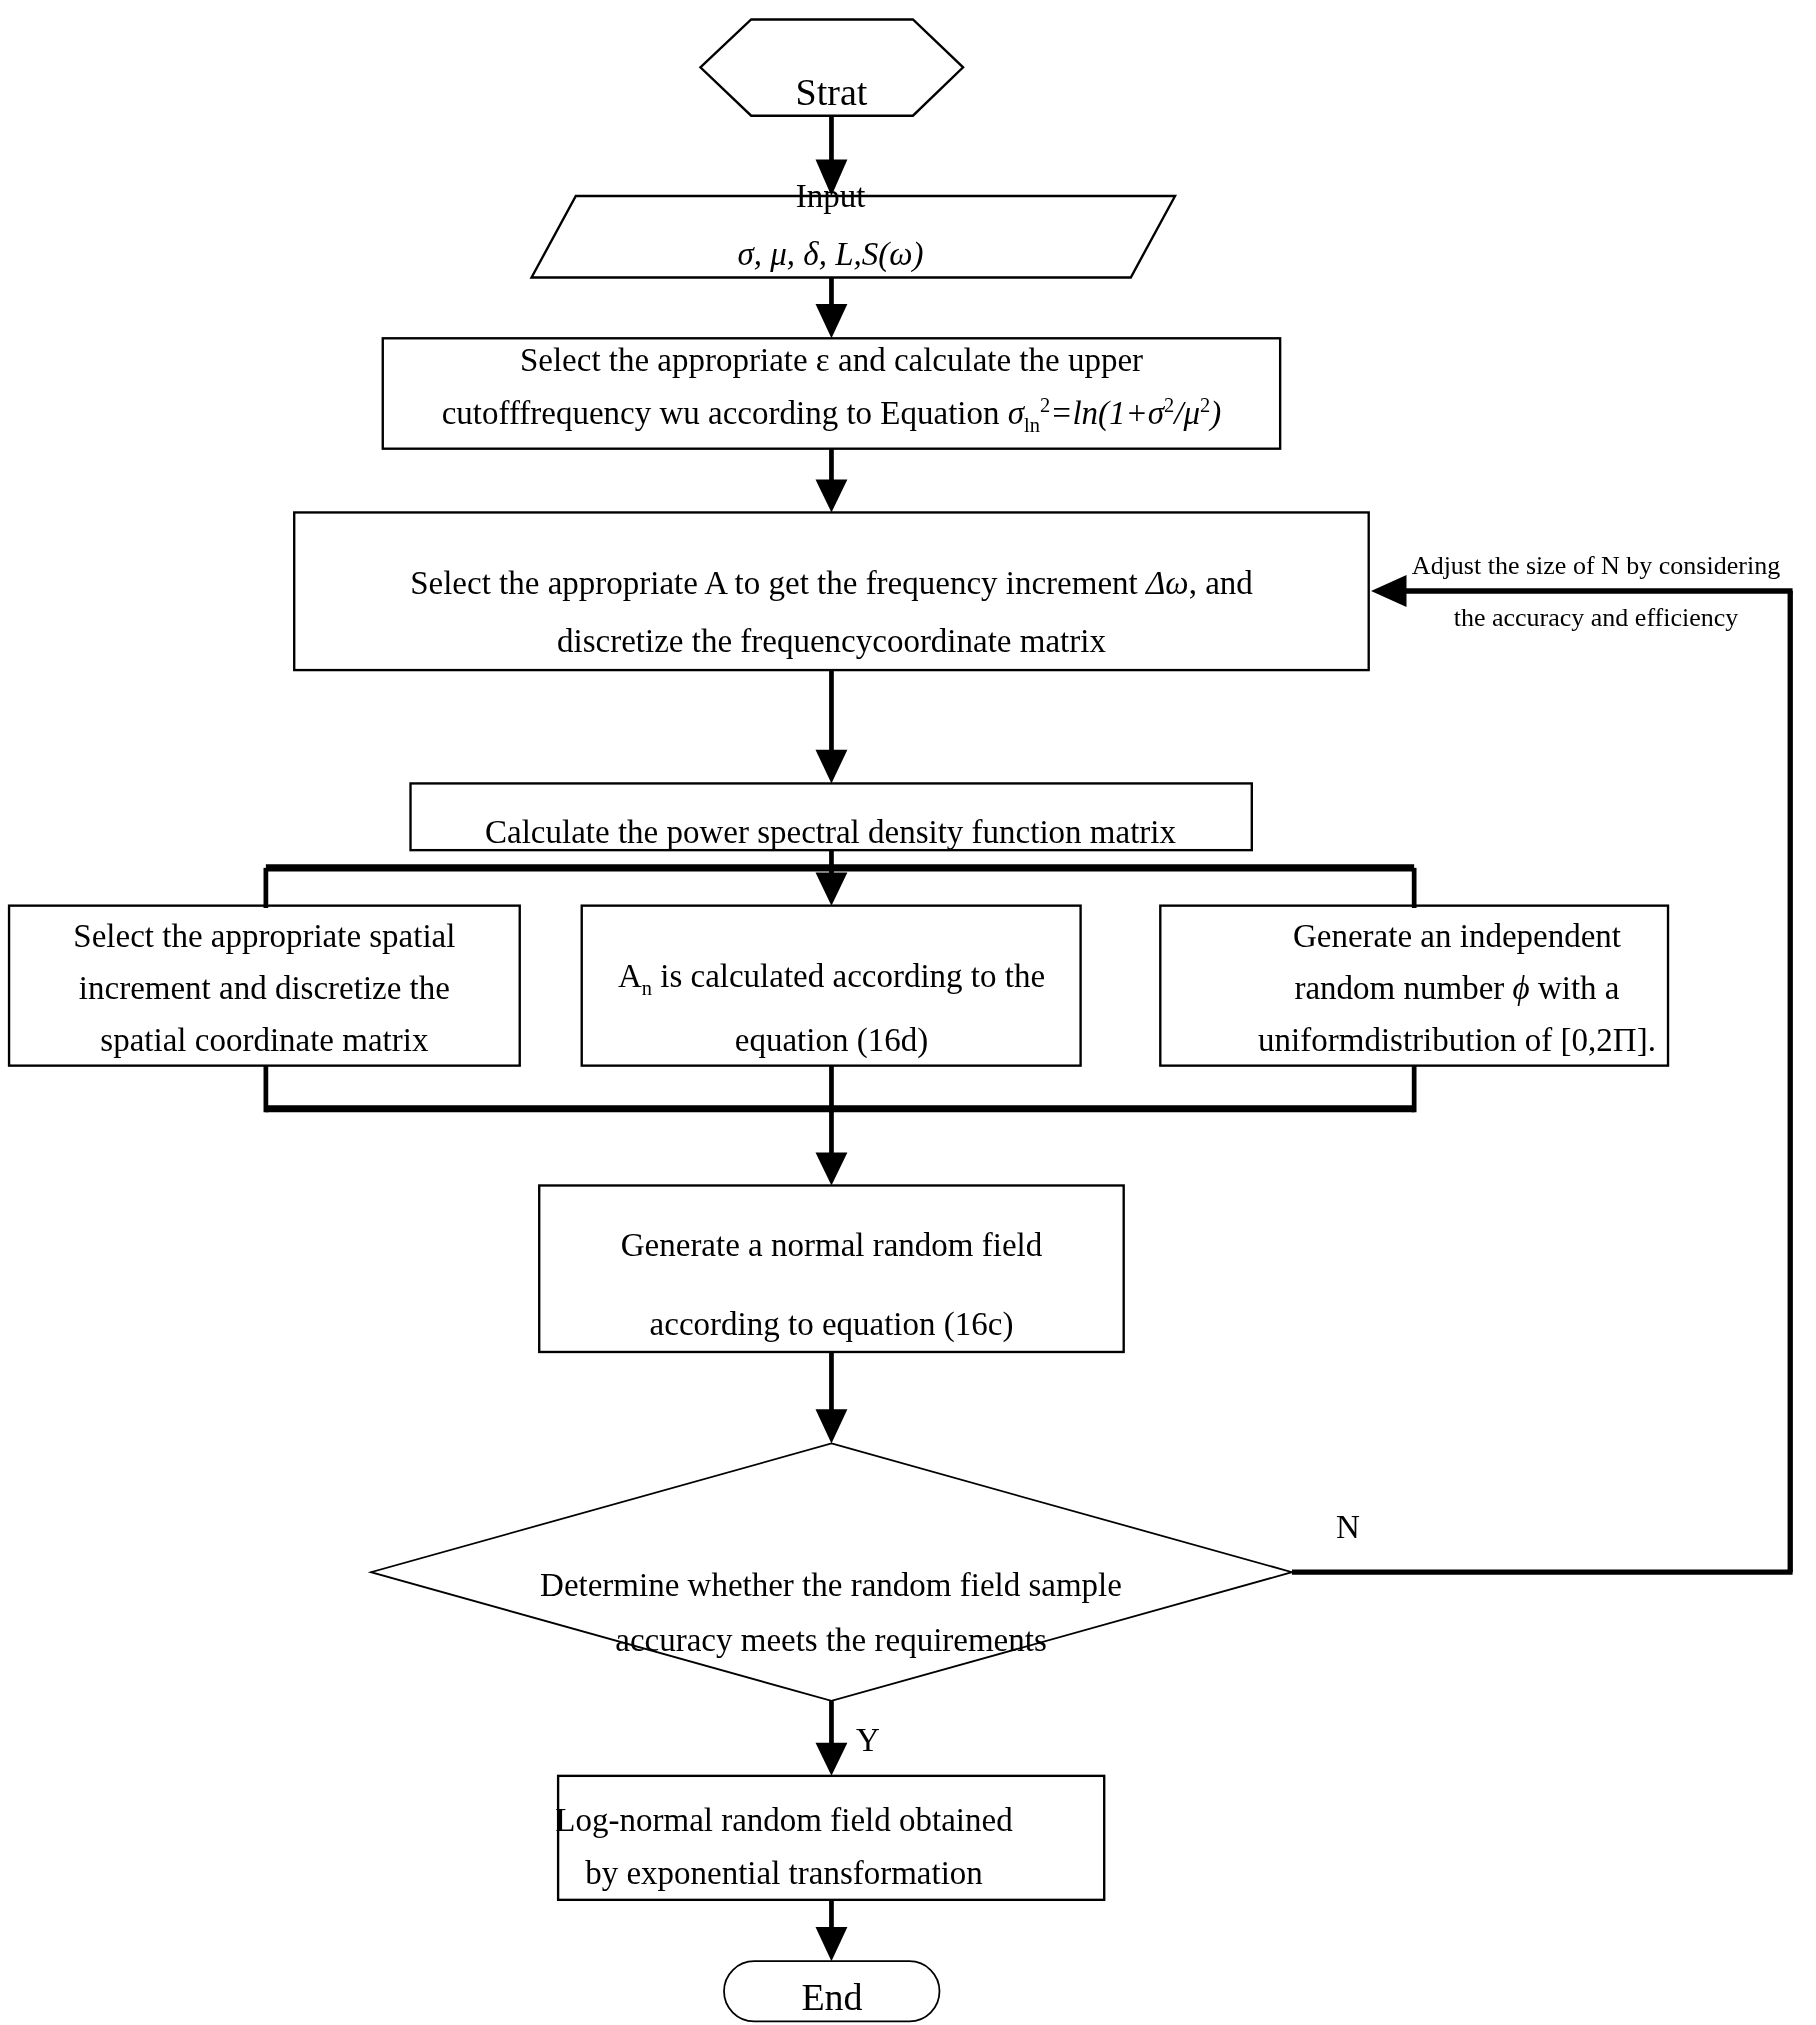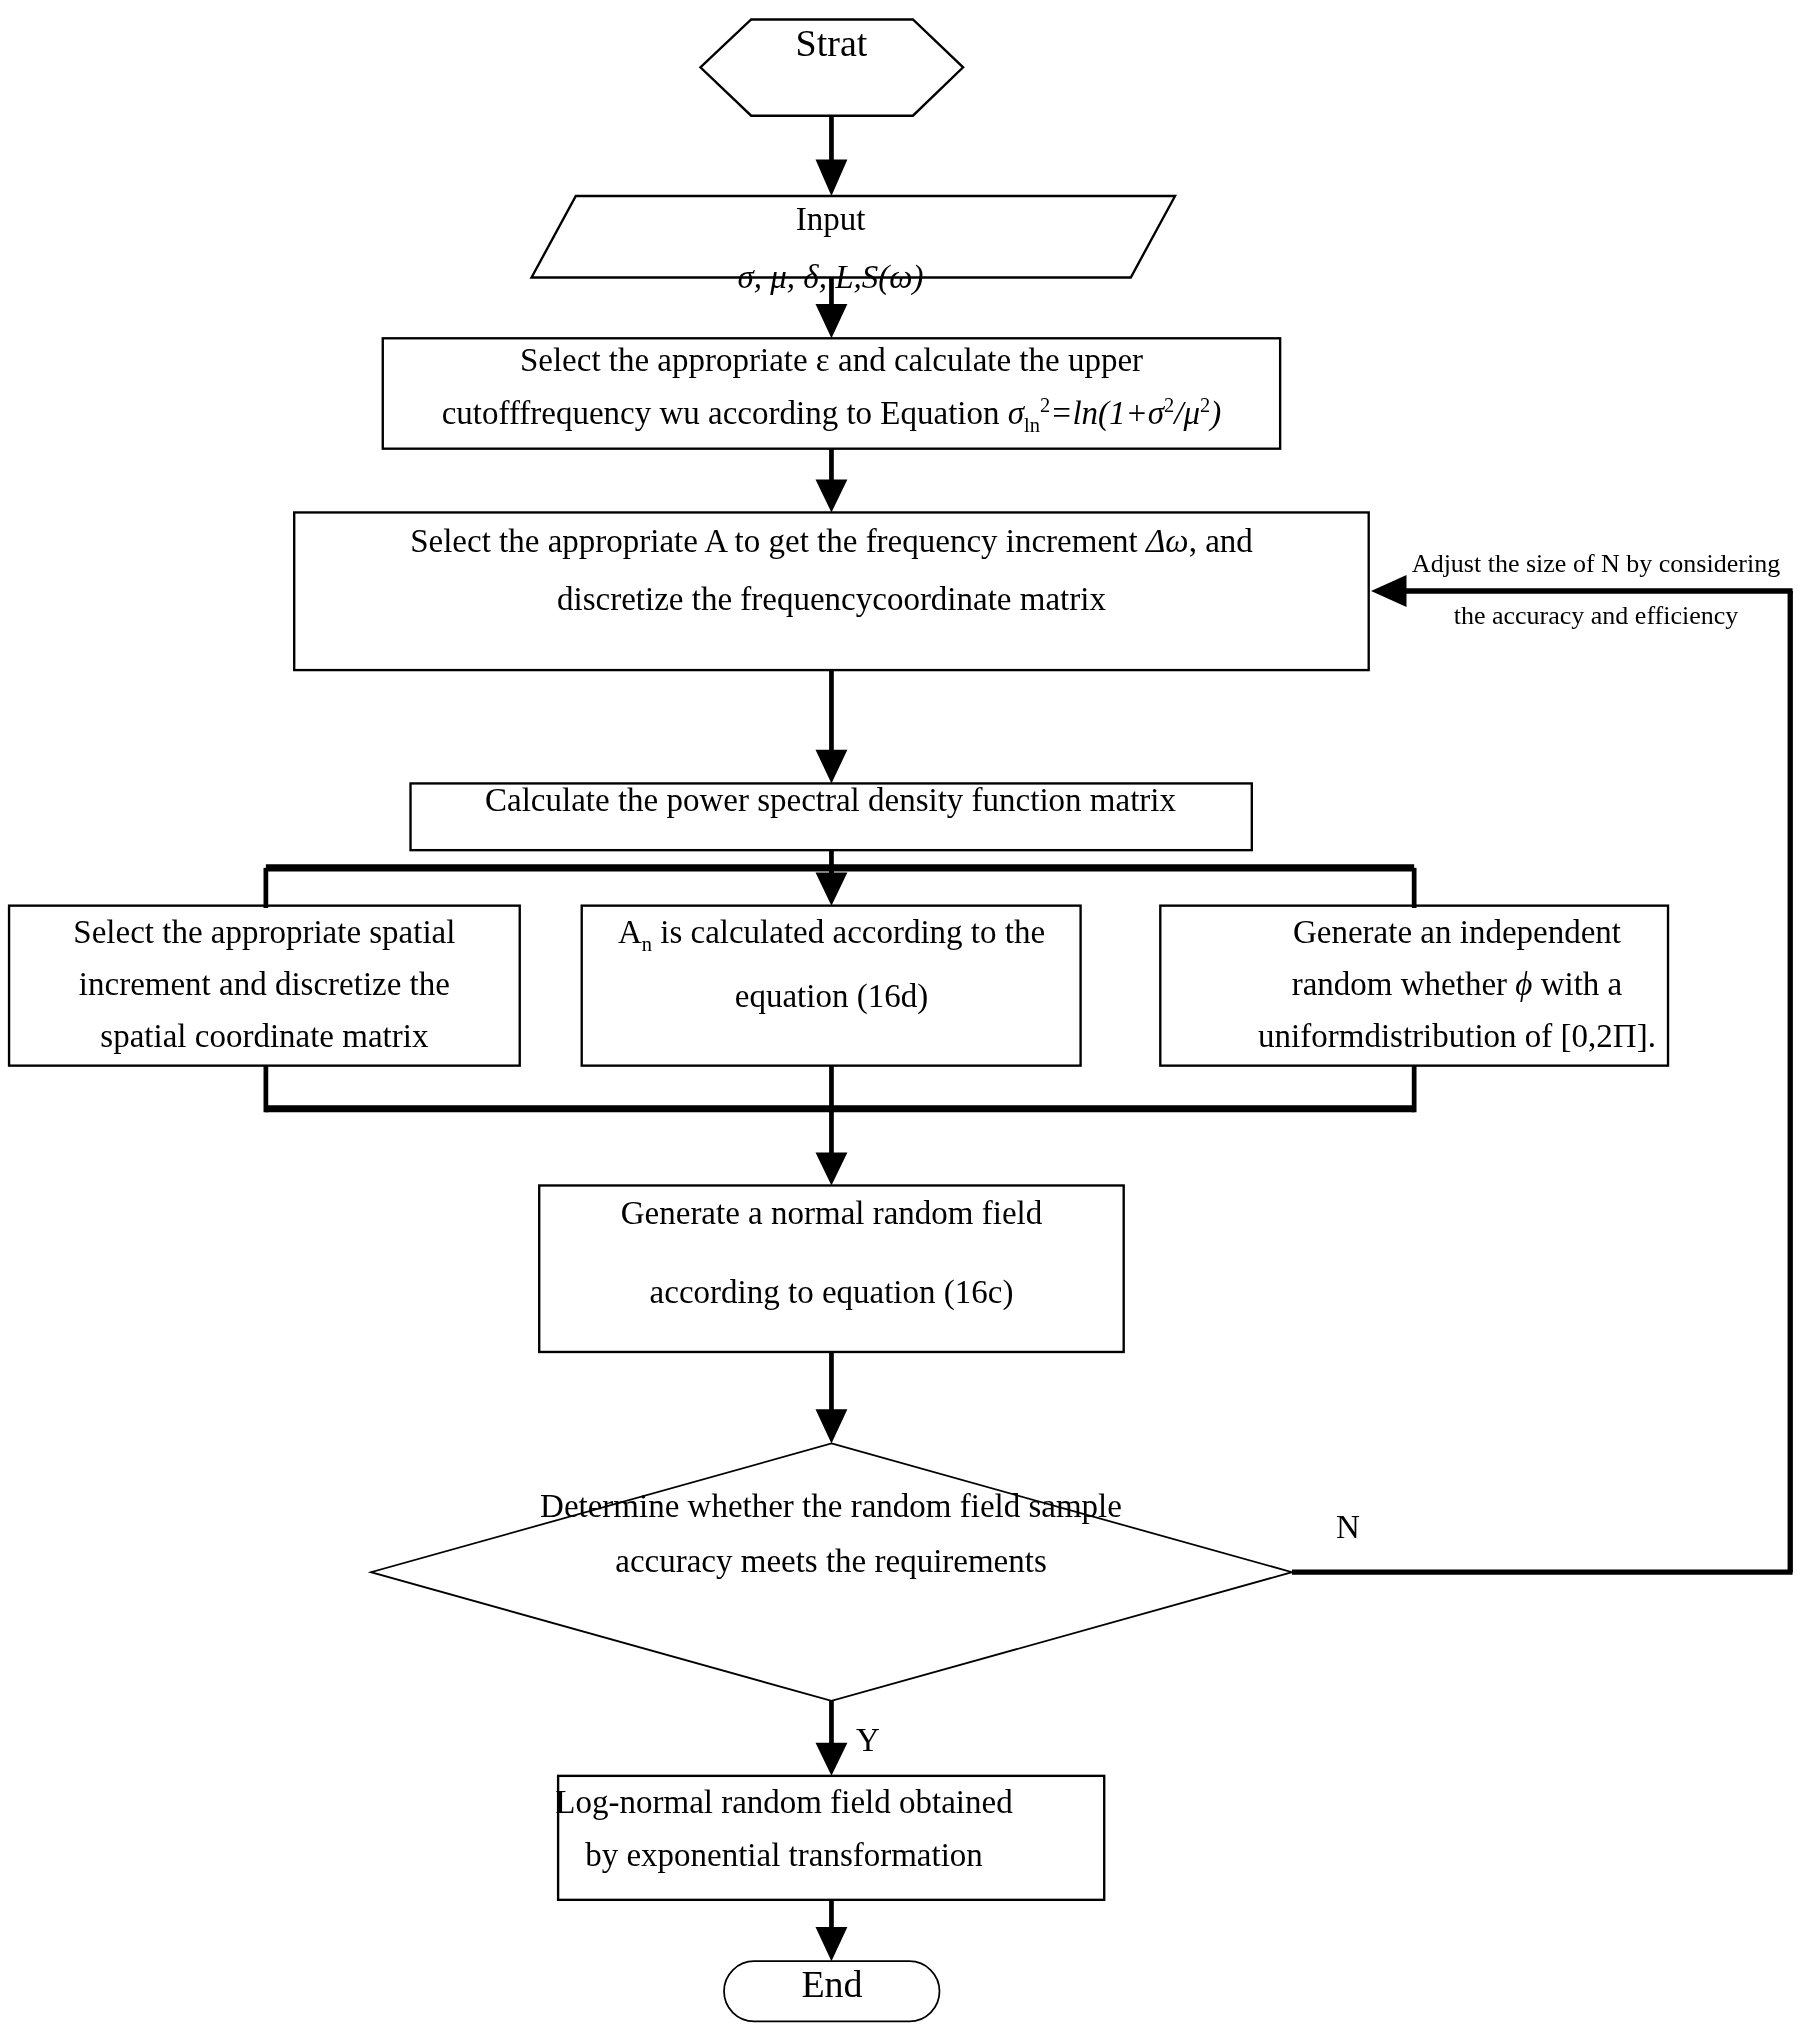--- a/index.html
+++ b/index.html
@@ -1,19 +1,19 @@
 <!DOCTYPE html>
 <html style="font-size:9.4px"><head>
 <meta charset="utf-8">
 <style>
   html,body{margin:0;padding:0;background:#ffffff;}
   .canvas{position:relative;width:1817px;height:2025px;background:#ffffff;overflow:hidden;
           font-family:"Liberation Serif","DejaVu Serif",serif;color:#000;}
   .canvas svg.wire{position:absolute;left:0;top:0;width:1817px;height:2025px;}
-  .node{position:absolute;display:flex;flex-direction:column;justify-content:flex-start;
+  .node{position:absolute;display:flex;flex-direction:column;justify-content:flex-end;
         align-items:center;text-align:center;font-size:33px;line-height:47px;}
   .node .ln{white-space:nowrap;}
   .it{font-style:italic;}
   sub{font-size:0.62em;}
   sup{font-size:0.62em;}
   .nd-start{font-size:38px;}
   .nd-end{font-size:38px;}
   .nd-input{line-height:46px;}
   .nd-box1{line-height:45px;}
   .nd-box2{line-height:58px;}
@@ -130,21 +130,21 @@
     <div class="ln">spatial coordinate matrix</div>
   </div>
 
   <div class="node nd-three" style="left:582px;top:906px;width:499px;height:160px;">
     <div class="ln"><span>A</span><sub>n</sub><span> is calculated according to the</span></div>
     <div class="ln">equation (16d)</div>
   </div>
 
   <div class="node nd-three" style="left:1160px;top:906px;width:508px;height:160px;padding-left:43px;">
     <div class="ln">Generate an independent</div>
-    <div class="ln"><span>random whether </span><span class="it">ϕ</span><span> with a</span></div>
+    <div class="ln"><span>random number </span><span class="it">ϕ</span><span> with a</span></div>
     <div class="ln">uniformdistribution of [0,2Π].</div>
   </div>
 
   <div class="node nd-normal" style="left:539px;top:1186px;width:585px;height:166px;">
     <div class="ln">Generate a normal random field</div>
     <div class="ln">according to equation (16c)</div>
   </div>
 
   <div class="node nd-decision" style="left:388px;top:1479px;width:886px;height:189px;">
     <div class="ln">Determine whether the random field sample</div>

